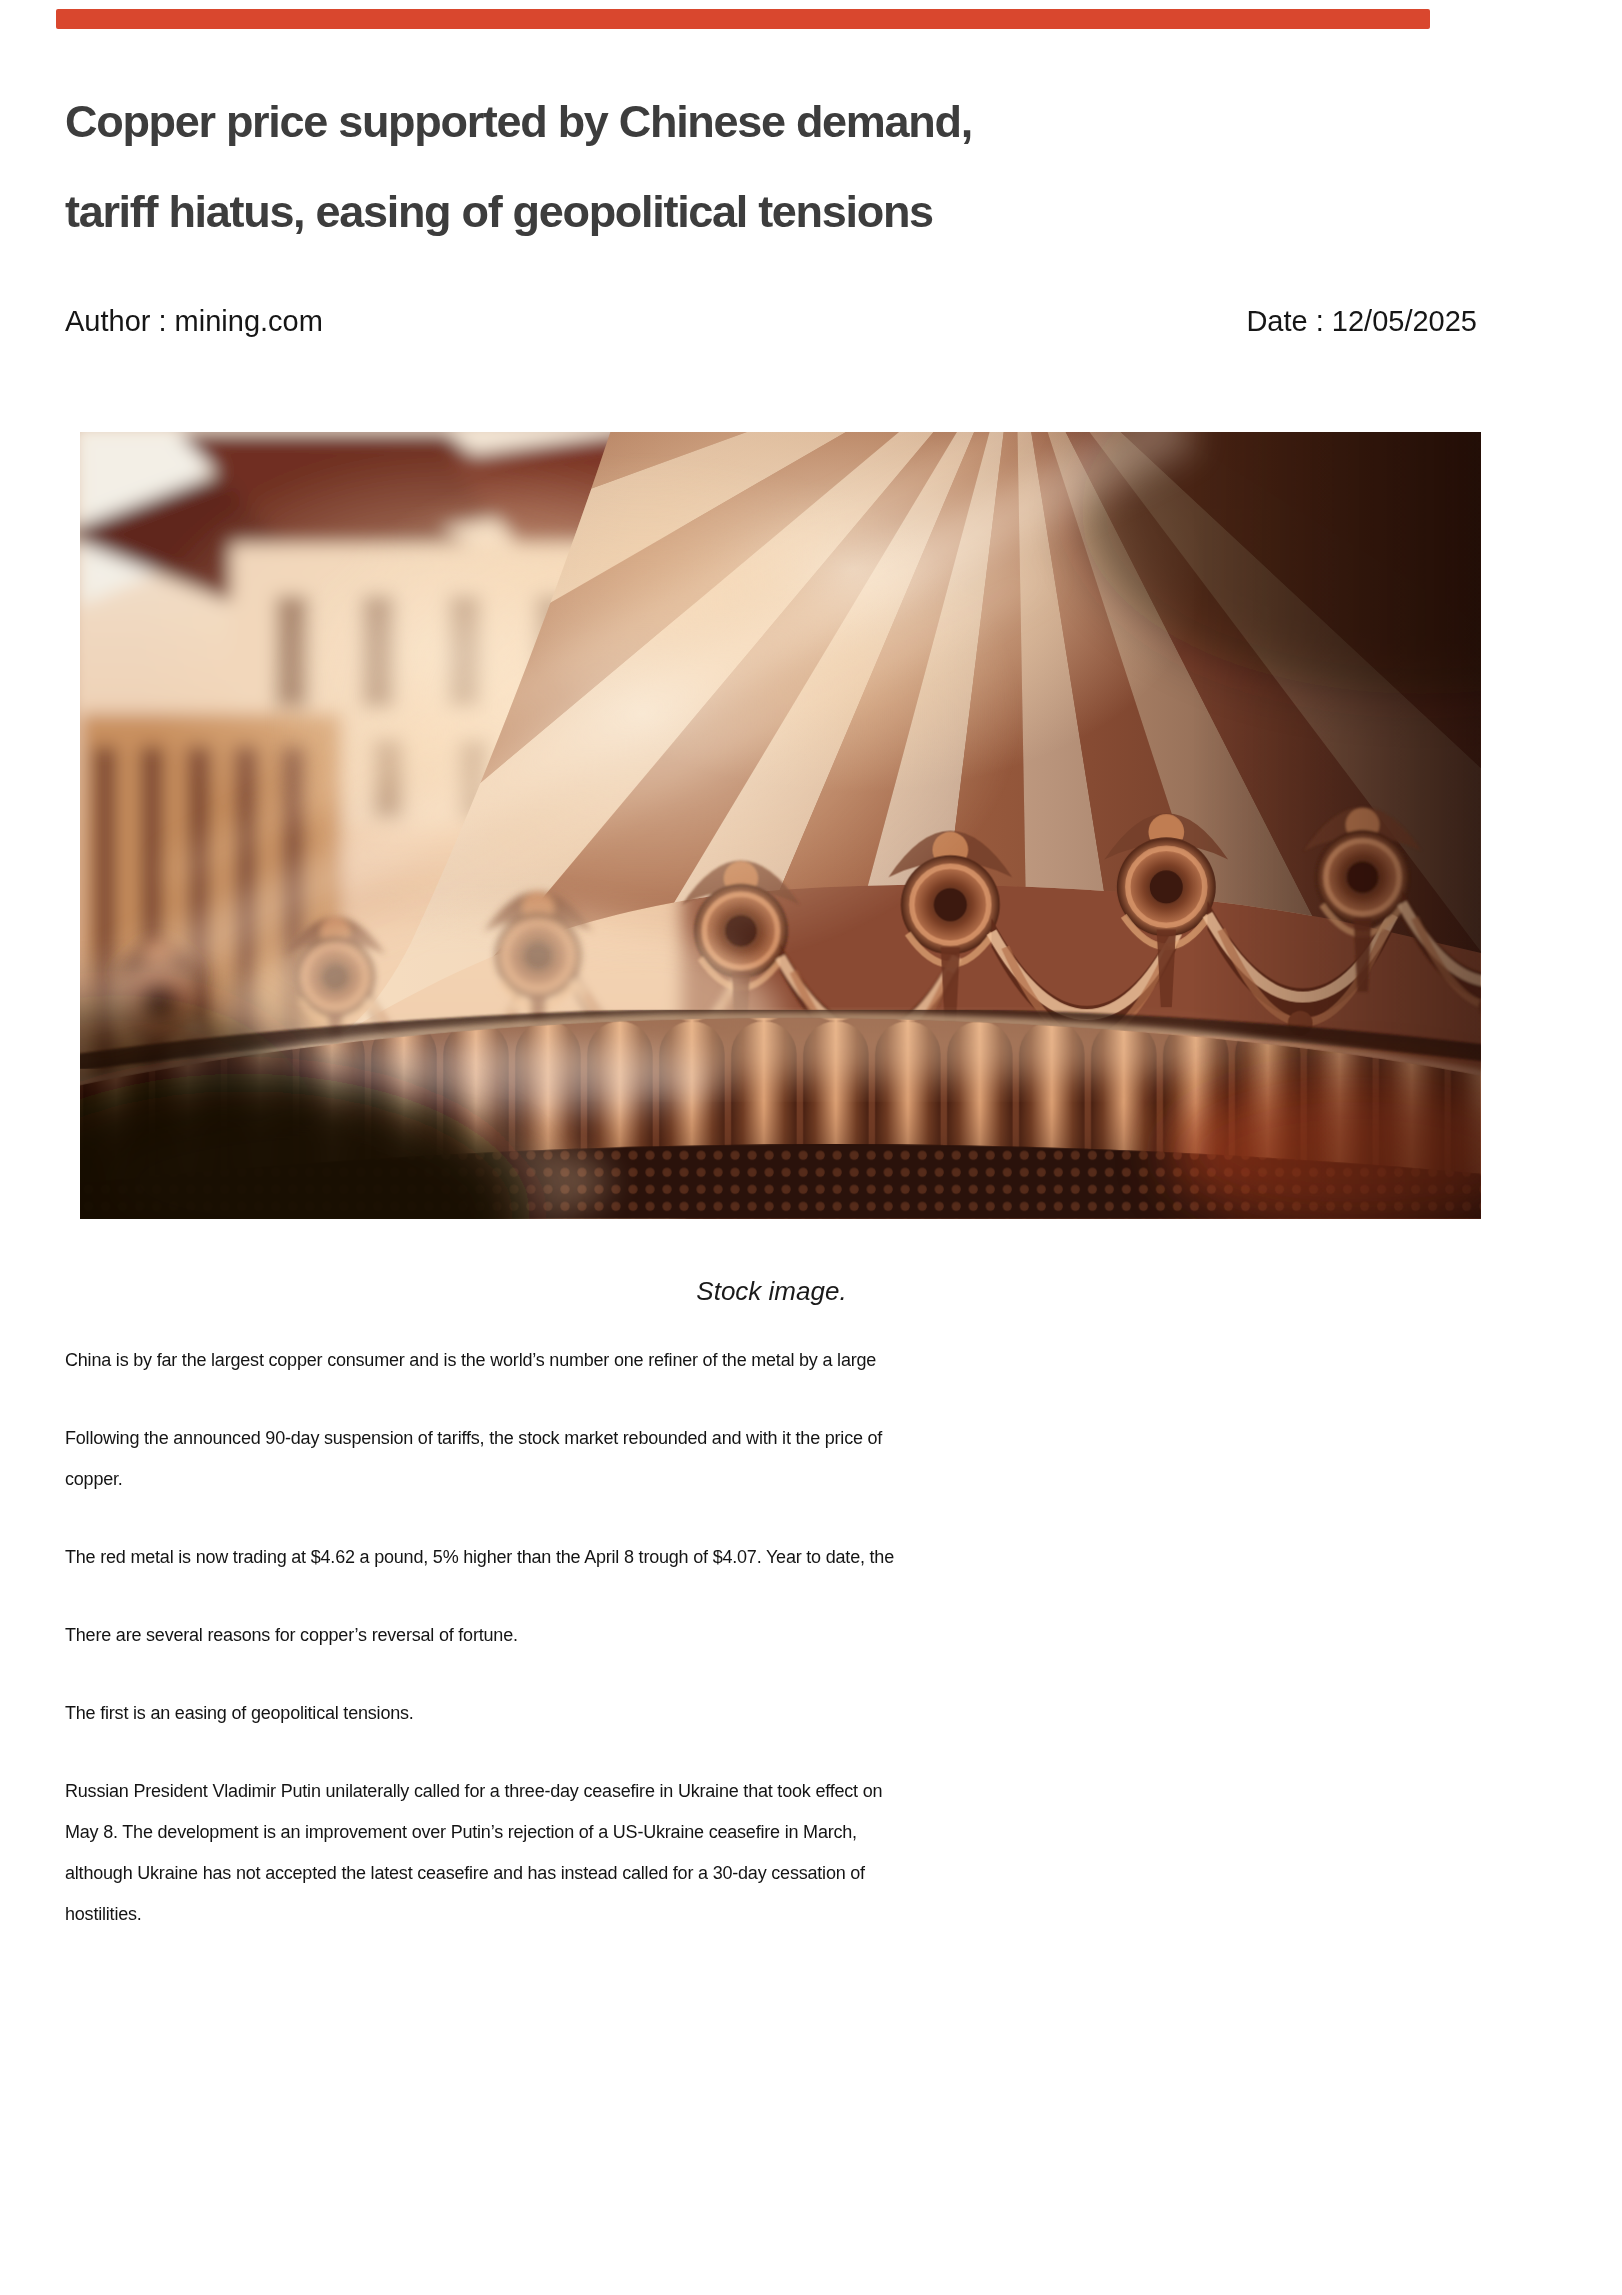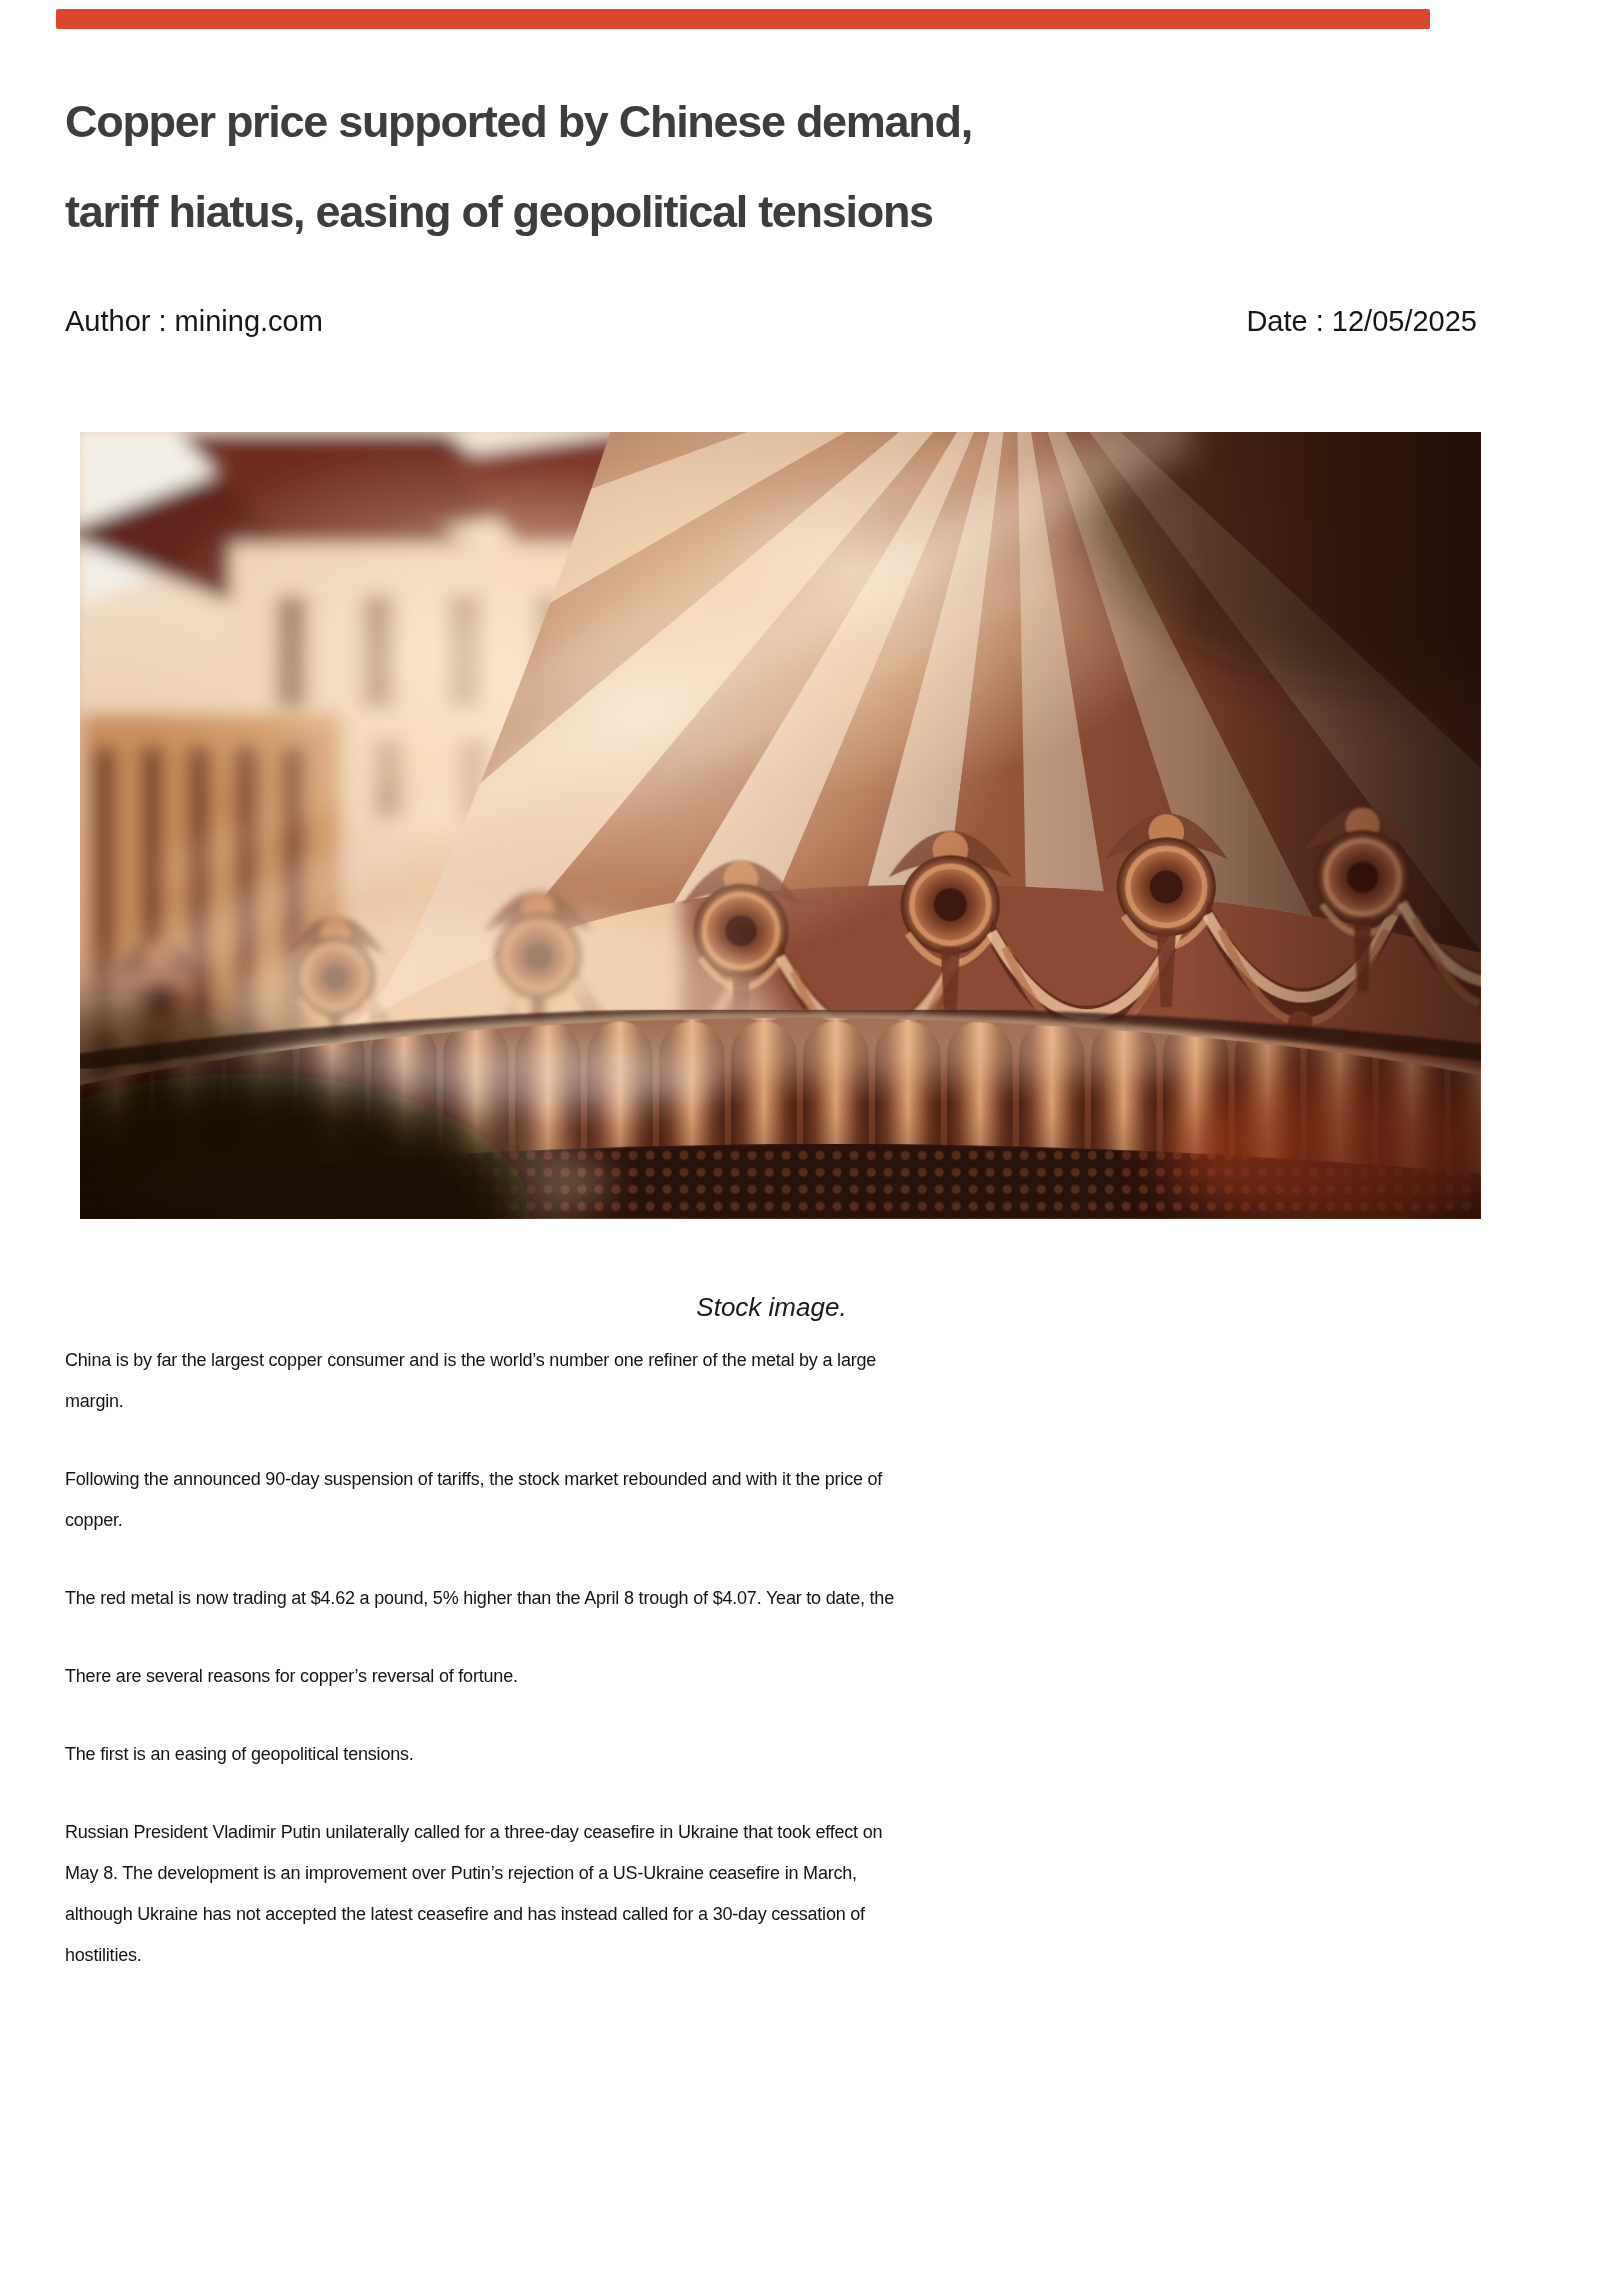--- a/index.html
+++ b/index.html
@@ -21,21 +21,21 @@
     display:flex;justify-content:space-between;align-items:baseline;
     font-size:29px;line-height:39px;color:#161616;text-align:center;
   }
   .photo{
     position:absolute;left:80px;top:432px;width:1401px;height:787px;overflow:hidden;
     background:#8a4a33;
   }
   .photo svg{display:block;width:1401px;height:787px;}
   .caption{
     position:absolute;left:65px;top:1273px;width:1413px;
-    text-align:center;font-style:italic;font-size:26px;line-height:37px;color:#1a1a1a;margin-top:16px;
+    text-align:center;font-style:italic;font-size:26px;line-height:37px;color:#1a1a1a;
   }
   .body{
     position:absolute;left:65px;top:1340px;width:1415px;
     font-size:18px;line-height:41px;color:#141414;
   }
   .body p{margin:0 0 37px 0;}
   .body .bl{display:block;white-space:nowrap;letter-spacing:-0.2px;}
 </style>
 </head>
 <body>
@@ -227,21 +227,20 @@
 
       <rect x="1700" y="0" width="441" height="1202" fill="url(#vign)"></rect>
     </svg>
   </div>
 
   <div class="caption">Stock image.</div>
 
   <div class="body">
     <p>
       <span class="bl">China is by far the largest copper consumer and is the world’s number one refiner of the metal by a large</span>
-      <span class="bl">margin.</span>
     </p>
     <p>
       <span class="bl">Following the announced 90-day suspension of tariffs, the stock market rebounded and with it the price of</span>
       <span class="bl">copper.</span>
     </p>
     <p>
       <span class="bl">The red metal is now trading at $4.62 a pound, 5% higher than the April 8 trough of $4.07. Year to date, the</span>
     </p>
     <p>
       <span class="bl">There are several reasons for copper’s reversal of fortune.</span>

